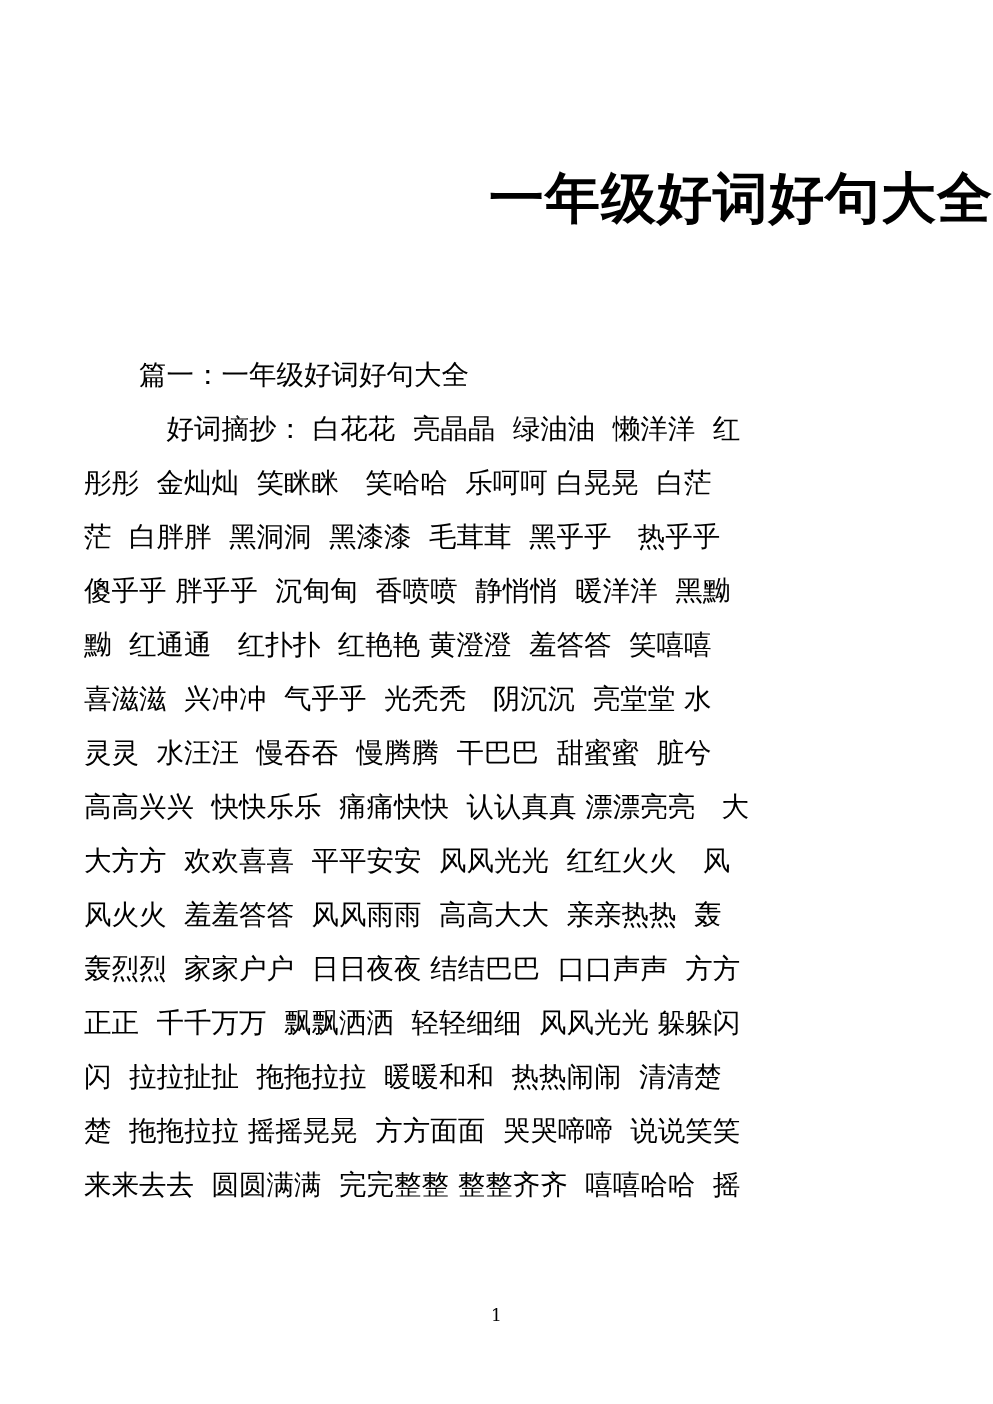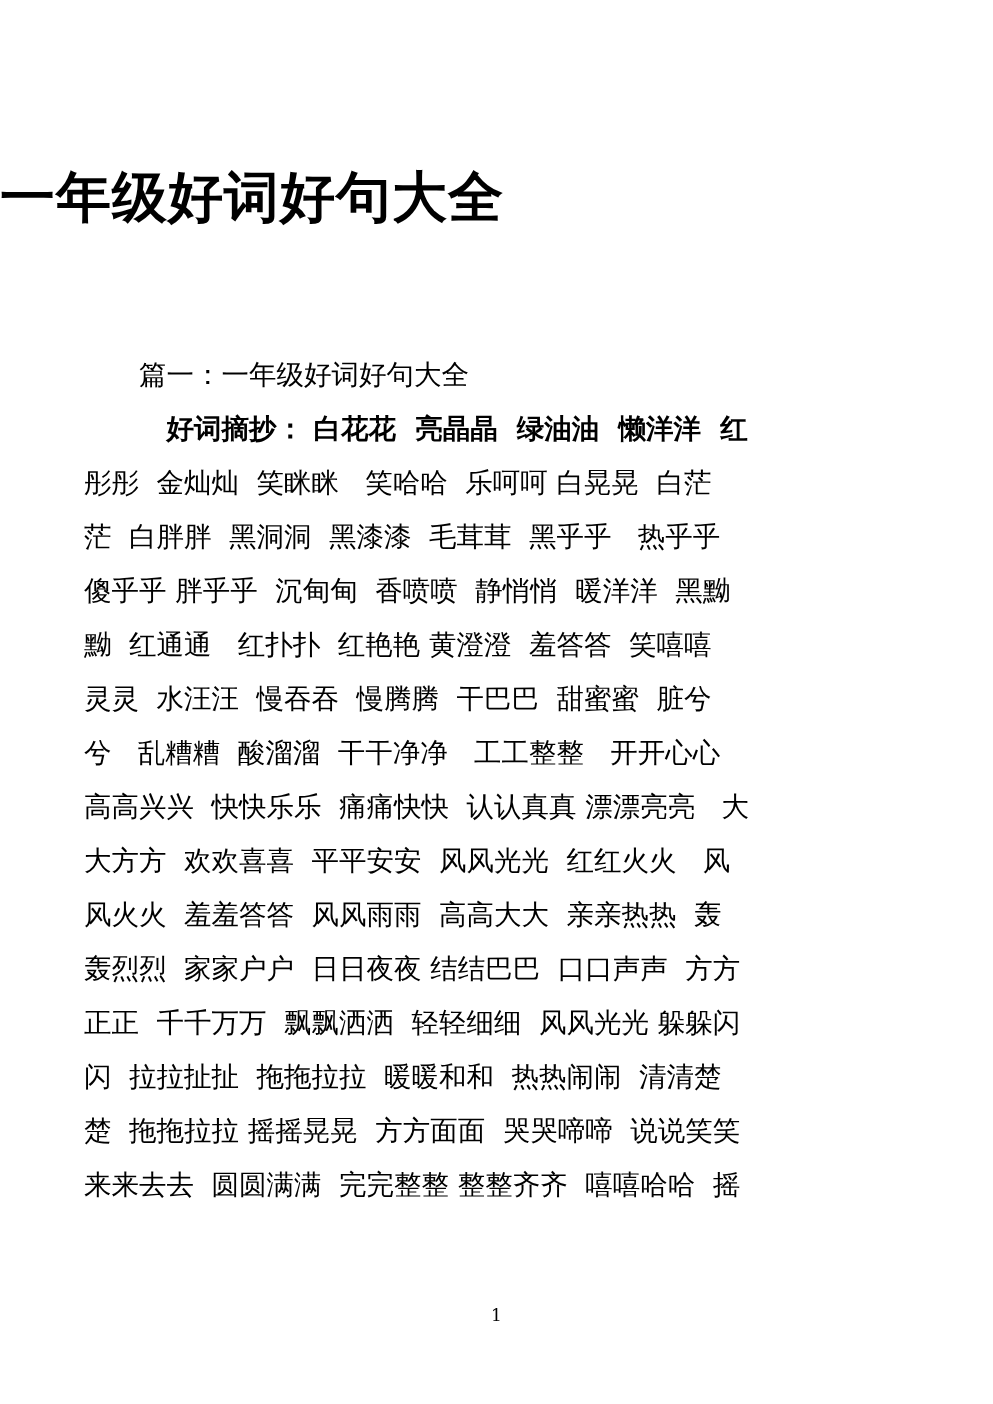--- a/index.html
+++ b/index.html
@@ -15,30 +15,31 @@
   .page {
     position: relative;
     width: 993px;
     height: 1404px;
     margin: 0 auto;
     background: #ffffff;
     box-sizing: border-box;
     overflow: hidden;
   }
   .doc-title {
-    text-align: left;
-    font-family: Liberation Serif, serif;
+    text-align: right;
+    font-family: Liberation Sans, sans-serif;
     font-weight: bold;
     font-size: 55px;
     line-height: 1.1;
     letter-spacing: 1px;
     margin: 0;
     padding-top: 168px;
     color: #000000;
     white-space: nowrap;
+    padding-left: 12px;
   }
   .body-block {
     margin-top: 118px;
     padding-left: 84px;
     padding-right: 99px;
   }
   .para {
     margin: 0;
     font-size: 27.5px;
     line-height: 54px;
@@ -53,21 +54,20 @@
     margin-top: 0;
   }
   .word-line {
     font-size: 27.5px;
     line-height: 54px;
     white-space: pre;
     color: #000000;
   }
   .word-line.first-line {
     text-indent: 3em;
-    font-weight: bold;
   }
   .page-number {
     position: absolute;
     left: 0;
     right: 0;
     top: 1305px;
     text-align: center;
     font-size: 17px;
     font-family: "DejaVu Serif", "Liberation Serif", serif;
     color: #000000;
@@ -83,22 +83,22 @@
   <div class="body-block">
 
     <p class="para para-heading">篇一：一年级好词好句大全</p>
 
     <div class="word-lines">
       <div class="word-line first-line">好词摘抄： 白花花  亮晶晶  绿油油  懒洋洋  红</div>
       <div class="word-line">彤彤  金灿灿  笑眯眯   笑哈哈  乐呵呵 白晃晃  白茫</div>
       <div class="word-line">茫  白胖胖  黑洞洞  黑漆漆  毛茸茸  黑乎乎   热乎乎</div>
       <div class="word-line">傻乎乎 胖乎乎  沉甸甸  香喷喷  静悄悄  暖洋洋  黑黝</div>
       <div class="word-line">黝  红通通   红扑扑  红艳艳 黄澄澄  羞答答  笑嘻嘻</div>
+      <div class="word-line">喜滋滋  兴冲冲  气乎乎  光秃秃   阴沉沉  亮堂堂 水</div>
       <div class="word-line">灵灵  水汪汪  慢吞吞  慢腾腾  干巴巴  甜蜜蜜  脏兮</div>
-      <div class="word-line">兮   乱糟糟  酸溜溜  干干净净   工工整整   开开心心</div>
       <div class="word-line">高高兴兴  快快乐乐  痛痛快快  认认真真 漂漂亮亮   大</div>
       <div class="word-line">大方方  欢欢喜喜  平平安安  风风光光  红红火火   风</div>
       <div class="word-line">风火火  羞羞答答  风风雨雨  高高大大  亲亲热热  轰</div>
       <div class="word-line">轰烈烈  家家户户  日日夜夜 结结巴巴  口口声声  方方</div>
       <div class="word-line">正正  千千万万  飘飘洒洒  轻轻细细  风风光光 躲躲闪</div>
       <div class="word-line">闪  拉拉扯扯  拖拖拉拉  暖暖和和  热热闹闹  清清楚</div>
       <div class="word-line">楚  拖拖拉拉 摇摇晃晃  方方面面  哭哭啼啼  说说笑笑</div>
       <div class="word-line">来来去去  圆圆满满  完完整整 整整齐齐  嘻嘻哈哈  摇</div>
     </div>
 

